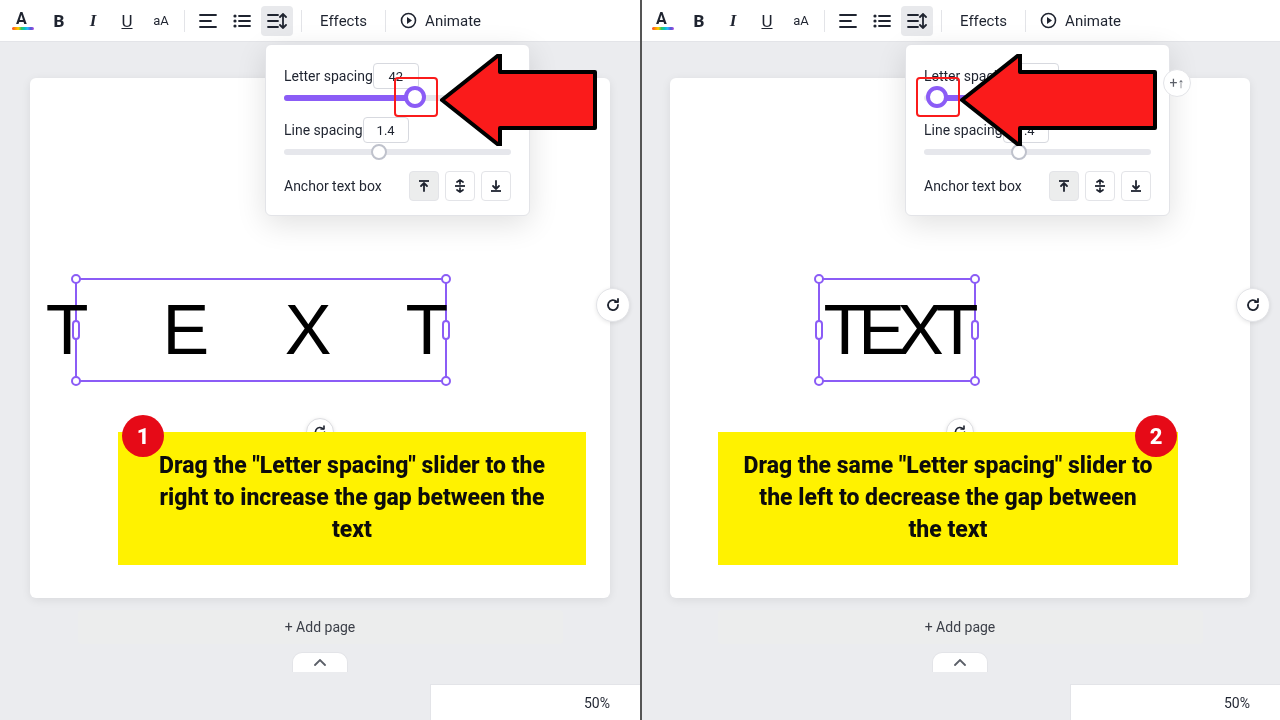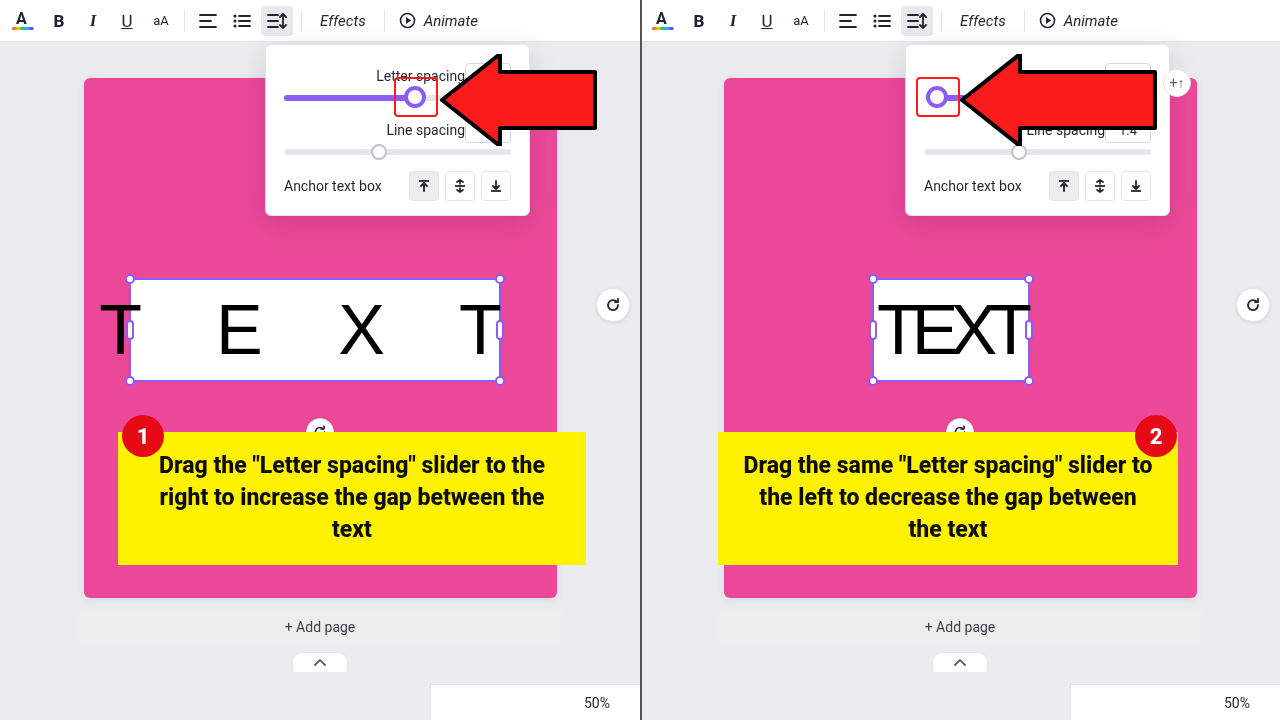--- a/index.html
+++ b/index.html
@@ -75,37 +75,37 @@
     position: absolute;
     top: -18px; left: 4px;
     font-weight: 700;
     font-size: 16px;
     color: #1f2430;
   }
   .bold-glyph { font-weight: 800; font-size: 17px; }
   .italic-glyph { font-style: italic; font-weight: 700; font-size: 17px; font-family: Georgia, serif; }
   .under-glyph { text-decoration: underline; font-size: 17px; }
   .case-glyph { font-size: 13px; letter-spacing: 0; }
-  .effects-label, .animate-label { font-size: 15px; padding: 0 4px; font-style: italic; }
+  .effects-label, .animate-label { font-size: 15px; padding: 0 4px; }
   .spin-icon svg, .align-icon svg, .list-icon svg, .spacing-icon svg, .anchor-icon svg { display:block; }
 
   
   .stage {
     position: absolute;
     top: 42px; left: 0; right: 0; bottom: 36px;
     display: flex;
     flex-direction: column;
     align-items: center;
   }
   .page {
     position: relative;
     margin-top: 36px;
-    width: 473px;
+    width: 580px;
     height: 520px;
-    background: #ec4899;
+    background: #ffffff;
     border-radius: 6px;
     box-shadow: 0 2px 10px rgba(0,0,0,0.08);
   }
   .add-page {
     margin-top: 12px;
     width: 485px;
     height: 34px;
     background: #eceded;
     border-radius: 4px;
     display: flex;
@@ -184,21 +184,21 @@
     border: 1px solid #e3e4e8;
     border-radius: 6px;
     box-shadow: 0 8px 30px rgba(0,0,0,0.12);
     width: 265px;
     padding: 18px 18px 14px;
     z-index: 20;
     font-size: 14px;
     color: #1f2430;
   }
   .pop-row {
-    display:flex; justify-content:flex-end; align-items:center;
+    display:flex; justify-content:flex-start; align-items:center;
     margin-bottom: 6px;
   }
   .pop-row .val {
     width: 46px; height: 26px;
     border: 1px solid #d7d9df;
     border-radius: 4px;
     display:flex;align-items:center;justify-content:center;
     font-size: 13px;
   }
   .slider {

